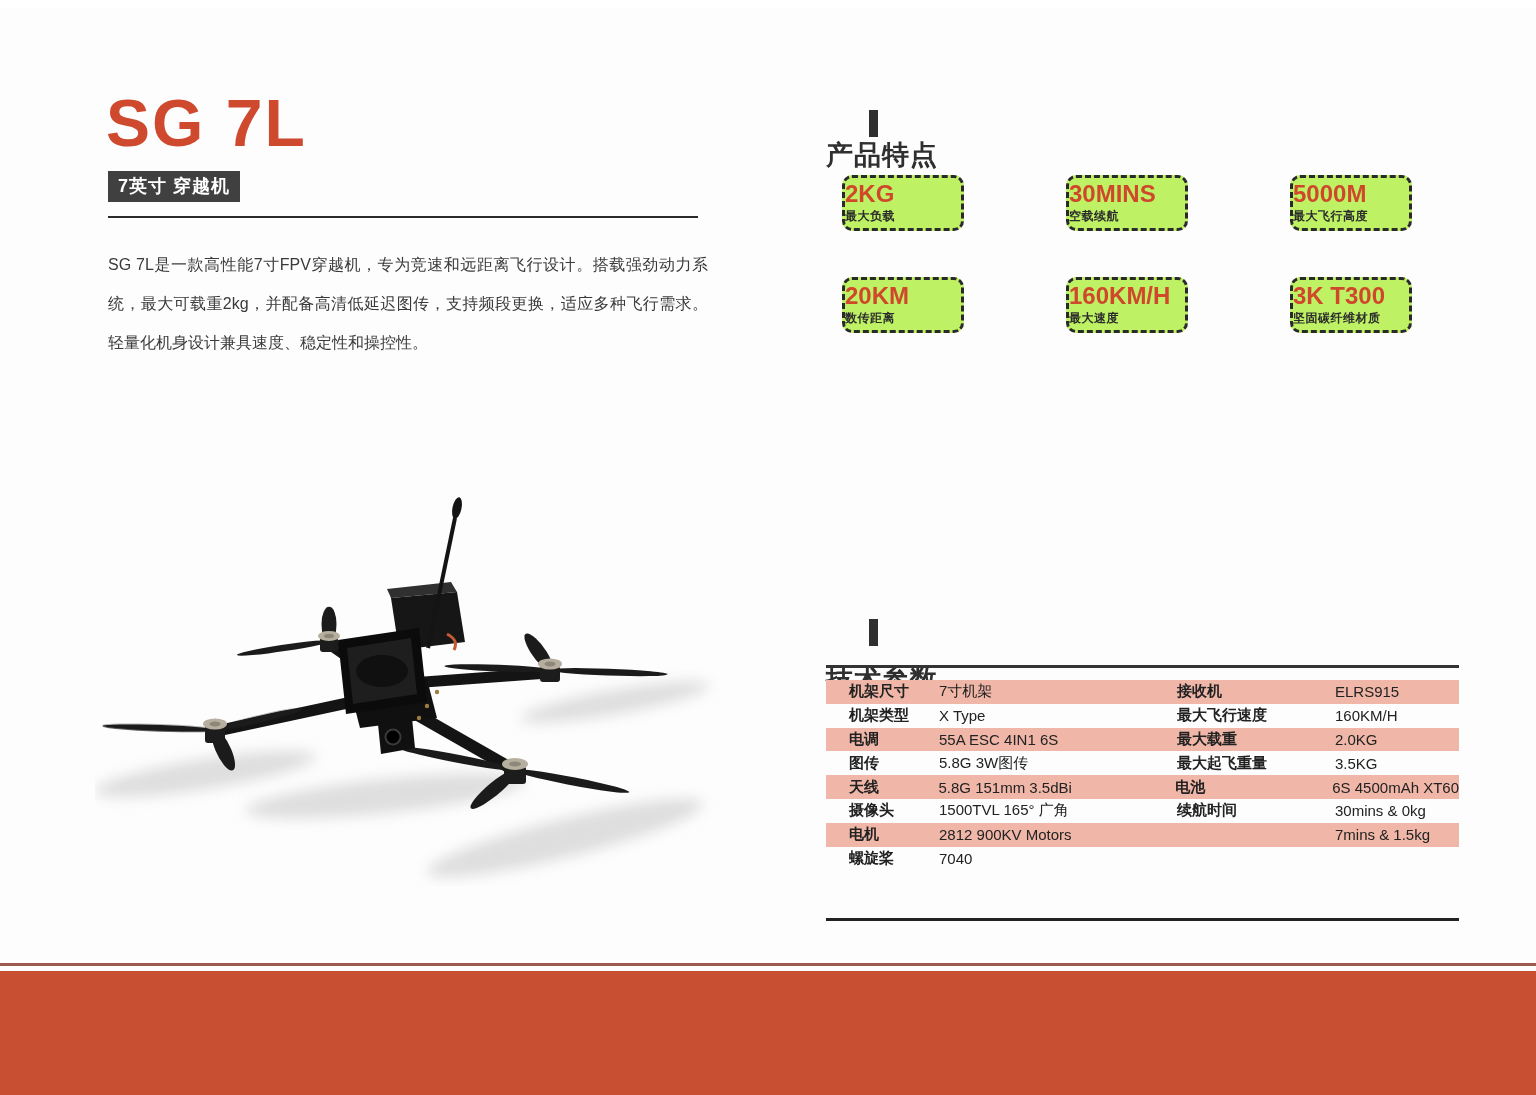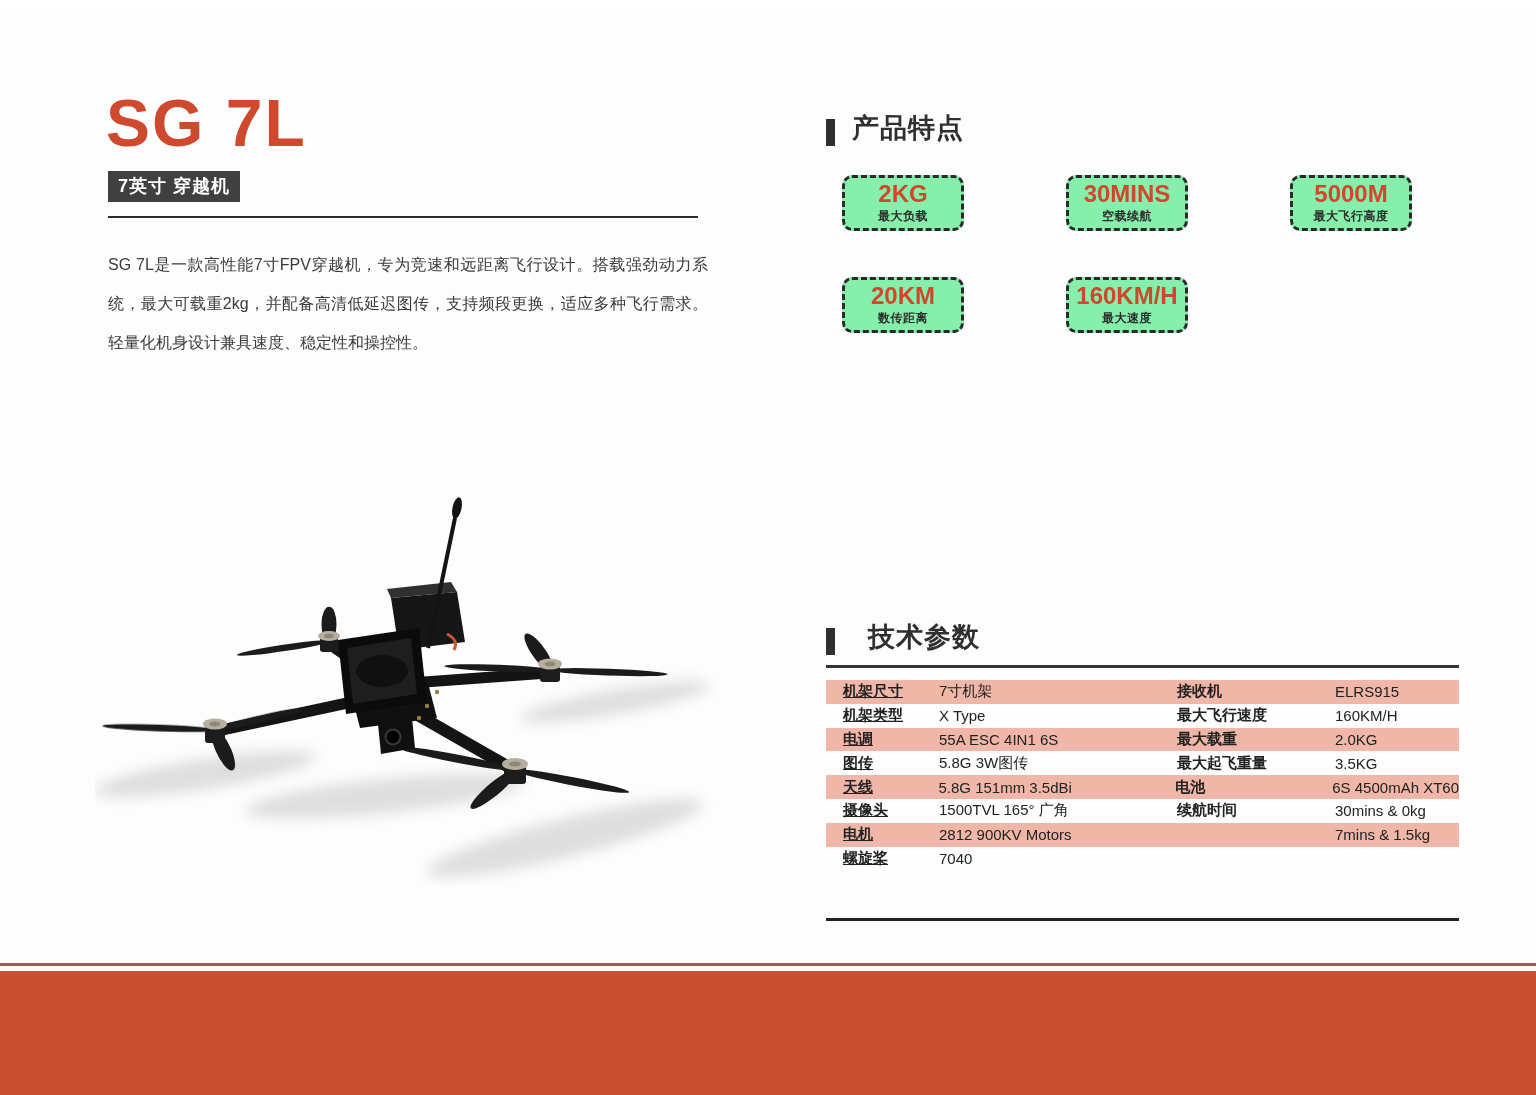--- a/index.html
+++ b/index.html
@@ -27,51 +27,51 @@
     position:absolute; left:108px; top:208px; width:590px; height:2px;
     background:#2b2b2b;
   }
   .product-desc {
     position:absolute; left:108px; top:237px; width:600px;
     font-size:16px; line-height:39px; color:#3a3a3a;
     text-align:justify;
   }
 
   
-  .sec-head { position:absolute; display:flex; align-items:flex-end; }
+  .sec-head { position:absolute; display:flex; align-items:center;flex-direction:column; }
   .sec-head .bar { width:9px; height:27px; background:#2f2f2f; margin-right:17px; }
   .sec-head .txt { font-size:27px; font-weight:bold; color:#2f2f2f; letter-spacing:1px; }
   .head-features { left:826px; top:102px; }
   .head-specs    { left:826px; top:611px;gap:16px; }
 
   
   .feat-grid {
     position:absolute; left:842px; top:167px;
     display:grid; grid-template-columns:122px 122px 122px;
     column-gap:102px; row-gap:46px;
   }
   .feat-box {
     width:122px; height:56px;
     border:3px dashed #2a2a2a; border-radius:10px;
-    display:flex; flex-direction:column; align-items:center; justify-content:center;
-    background:#86efac;
+    display:flex; flex-direction:column; align-items:flex-start; justify-content:center;
+    background:#bef264;
   }
   .feat-value { font-size:24px; font-weight:bold; color:#D0482C; line-height:1.05; white-space:nowrap; }
   .feat-label { font-size:12px; font-weight:bold; color:#2c2c2c; margin-top:2px; letter-spacing:.5px; white-space:nowrap; }
 
   
   .rule-specs-top    { position:absolute; left:826px; top:657px; width:633px; height:2.5px; background:#333333; }
   .rule-specs-bottom { position:absolute; left:826px; top:910px; width:633px; height:2.5px; background:#222222; }
   .spec-table { position:absolute; left:826px; top:672px; width:633px; }
   .spec-row {
     display:flex; align-items:center; height:23.8px;
     font-size:15px; color:#222222; white-space:nowrap;
   }
   .spec-row:nth-child(odd) { background:#F0B7A8; }
-  .spec-row .c1 { padding-left:17px; width:113px; font-weight:bold;text-decoration:underline; }
+  .spec-row .c1 { padding-left:23px; width:113px; font-weight:bold; }
   .spec-row .c2 { width:238px; }
   .spec-row .c3 { width:158px; font-weight:bold; }
   .spec-row .c4 { flex:1; }
 
   
   .drone-wrap { position:absolute; left:95px; top:448px; width:650px; height:430px; }
 
   
   .footer-thin { position:absolute; left:0; top:955px; width:1536px; height:2.5px; background:#9E5A50; }
   .footer-bar  { position:absolute; left:0; top:963px; width:1536px; height:132px; background:#C94F33; }
@@ -219,20 +219,24 @@
       <div class="feat-label">最大飞行高度</div>
     </div>
     <div class="feat-box">
       <div class="feat-value">20KM</div>
       <div class="feat-label">数传距离</div>
     </div>
     <div class="feat-box">
       <div class="feat-value">160KM/H</div>
       <div class="feat-label">最大速度</div>
     </div>
+    <div class="feat-box">
+      <div class="feat-value">3K T300</div>
+      <div class="feat-label">坚固碳纤维材质</div>
+    </div>
   </div>
 
   <div class="sec-head head-specs">
     <span class="bar"></span>
     <span class="txt">技术参数</span>
   </div>
   <div class="rule-specs-top"></div>
 
   <div class="spec-table">
     <div class="spec-row">

